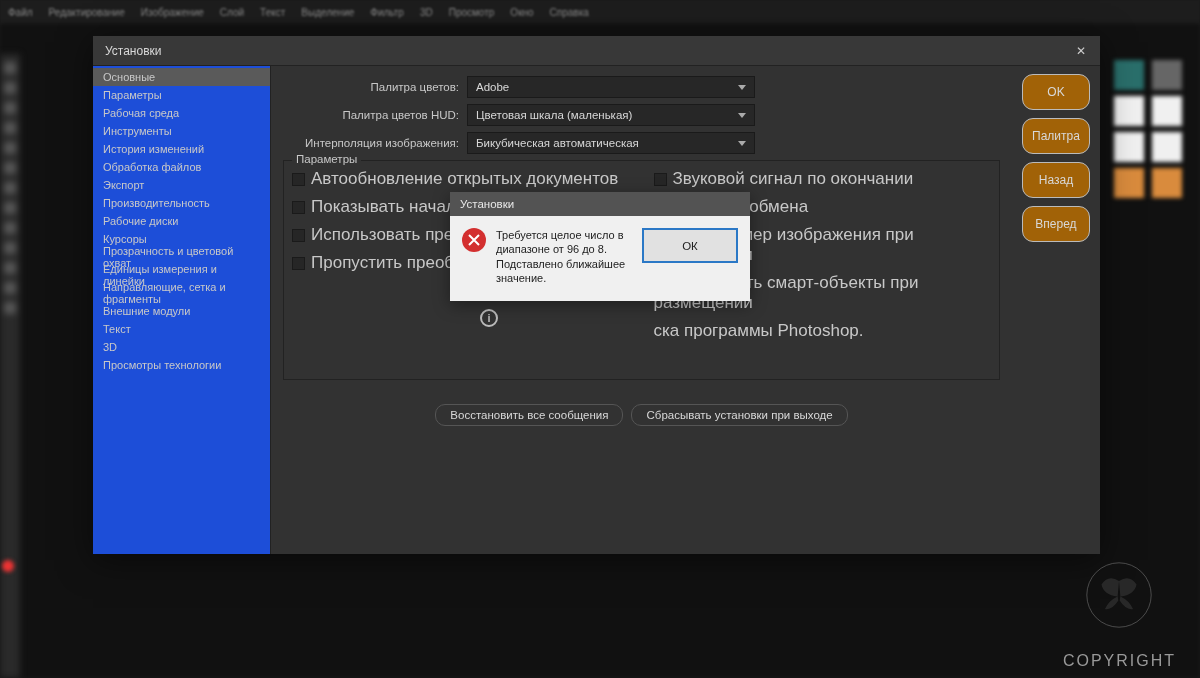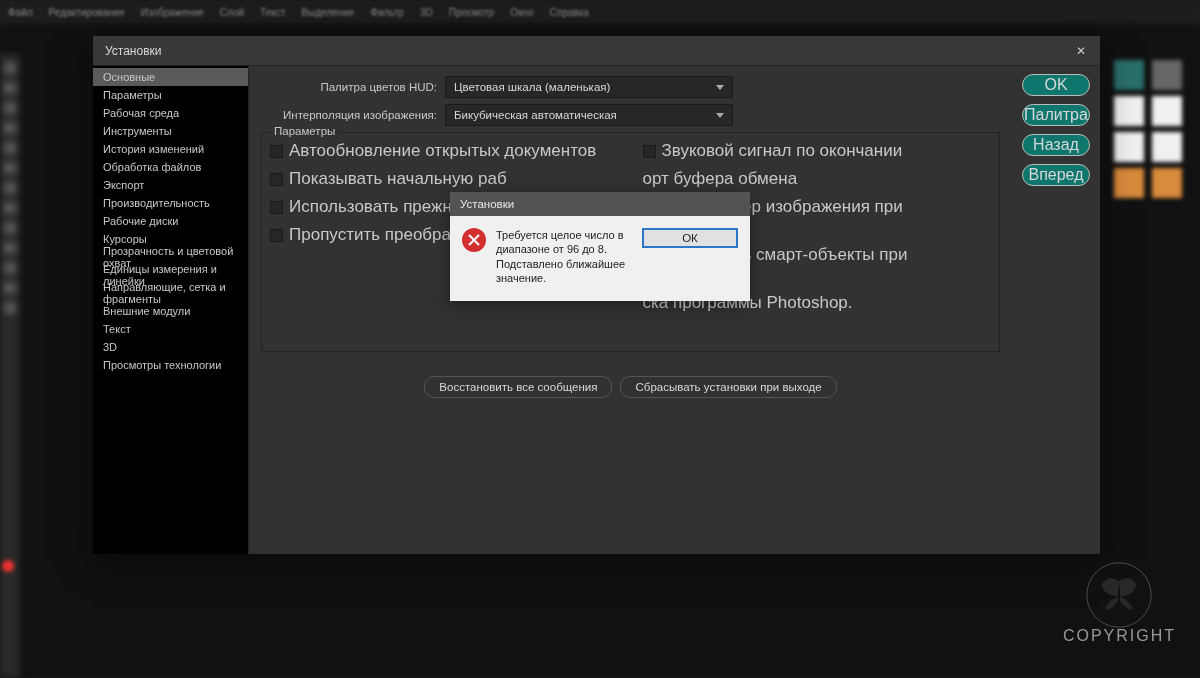--- a/index.html
+++ b/index.html
@@ -9,21 +9,21 @@
 .menubar { height: 24px; background: #1d1d1d; color: #888; font-size: 10px; display: flex; align-items: center; padding: 0 8px; filter: blur(1px); }
 .menubar span { margin-right: 16px; }
 
 
 .dialog { position: absolute; left: 93px; top: 36px; width: 1007px; height: 518px; background: #323232; box-shadow: 0 6px 32px rgba(0,0,0,.5); display: flex; flex-direction: column; }
 .dialog-title { height: 30px; background: #383838; color: #d8d8d8; font-size: 12px; display: flex; align-items: center; padding: 0 12px; justify-content: space-between; border-bottom: 1px solid #222; }
 .dialog-close { width: 14px; height: 14px; color: #ccc; cursor: pointer; display: flex; align-items: center; justify-content: center; }
 .dialog-body { flex: 1; display: flex; }
 
 
-.sidebar { width: 156px; background: #000000; border-right: 1px solid #222; padding-top: 2px; }
+.sidebar { width: 178px; background: #1d4ed8; border-right: 1px solid #222; padding-top: 2px; }
 .sidebar-item { height: 18px; padding: 0 10px; font-size: 11px; color: #c8c8c8; display: flex; align-items: center; cursor: pointer; }
 .sidebar-item.active { background: #5a5a5a; }
 
 
 .content { flex: 1; padding: 10px 12px 12px 12px; position: relative; }
 .row { display: flex; align-items: center; margin-bottom: 6px; }
 .row label { width: 184px; text-align: right; font-size: 11.5px; color: #c8c8c8; padding-right: 8px; }
 .select { flex: 0 0 288px; background: #272727; border: 1px solid #1a1a1a; height: 22px; color: #d8d8d8; font-size: 11.5px; padding: 0 8px; display: flex; align-items: center; justify-content: space-between; cursor: pointer; }
 .select .chev { width: 0; height: 0; border-left: 4px solid transparent; border-right: 4px solid transparent; border-top: 5px solid #aaa; }
 
@@ -33,38 +33,38 @@
 .col { flex: 1; }
 .check-row { display: flex; align-items: center; font-size: 17px; color: #c8c8c8; margin-bottom: 8px; gap: 6px; }
 .chk { width: 13px; height: 13px; border: 1px solid #1a1a1a; background: #262626; flex-shrink: 0; cursor: pointer; }
 
 .info-icon { width: 18px; height: 18px; border: 2px solid #bbb; border-radius: 50%; display: flex; align-items: center; justify-content: center; color: #bbb; font-size: 11px; font-weight: bold; position: absolute; bottom: 52px; left: 196px; }
 .btn-row { display: flex; gap: 8px; margin-top: 24px; justify-content: center; }
 .flat-btn { background: #323232; border: 1px solid #555; color: #d8d8d8; font-size: 11.5px; padding: 4px 14px; border-radius: 10px; cursor: pointer; }
 
 
 .right-btns { width: 88px; padding: 8px 10px; display: flex; flex-direction: column; gap: 8px; }
-.pill-btn { background: #0f766e; border: 1.5px solid #bbb; color: #d8d8d8; font-size: 16px; height: 22px; border-radius: 11px; display: flex; align-items: center; justify-content: center; cursor: pointer; }
+.pill-btn { background: #a16207; border: 1.5px solid #bbb; color: #d8d8d8; font-size: 12px; height: 36px; border-radius: 11px; display: flex; align-items: center; justify-content: center; cursor: pointer; }
 
 
 .alert { position: absolute; left: 450px; top: 192px; width: 300px; background: #f0f0f0; box-shadow: 0 4px 16px rgba(0,0,0,.4); }
 .alert-title { height: 24px; background: #535353; color: #e8e8e8; font-size: 11.5px; display: flex; align-items: center; padding: 0 10px; }
 .alert-body { padding: 12px 12px 16px 12px; display: flex; gap: 10px; }
 .alert-msg { display: flex; gap: 10px; }
 .alert-icon { width: 24px; height: 24px; background: #d32f2f; border-radius: 50%; flex-shrink: 0; display: flex; align-items: center; justify-content: center; }
 .alert-icon svg { width: 12px; height: 12px; }
 .alert-text { font-size: 11px; color: #222; line-height: 1.3; }
 .alert-btn-row { display: flex; justify-content: center; }
-.alert-btn { min-width: 96px; height: 20px; border: 2px solid #2b78c6; border-style:double; background: #e1e1e1; color: #222; font-size: 11.5px; cursor: pointer; display:flex;align-items:center;justify-content:center; }
+.alert-btn { min-width: 96px; height: 35px; border: 2px solid #2b78c6; border-style:double; background: #e1e1e1; color: #222; font-size: 11.5px; cursor: pointer; display:flex;align-items:center;justify-content:center; }
 
 
 .bg-blur { position: absolute; top: 24px; left: 0; right: 0; bottom: 0; background: #111; filter: blur(2px); }
 .swatches { position: absolute; right: 16px; top: 60px; width: 70px; display: grid; grid-template-columns: 1fr 1fr; gap: 6px; filter: blur(2px); }
 .sw { width: 30px; height: 30px; }
-.copyright { position: absolute; right: 24px; bottom: 33px; color: #999; font-size: 16px; letter-spacing: 2px; font-weight: 300; }
+.copyright { position: absolute; right: 24px; bottom: 8px; color: #999; font-size: 16px; letter-spacing: 2px; font-weight: 300; }
 .bf { position: absolute; right: 46px; bottom: 48px; width: 70px; height: 70px; opacity: .7; }
 .tool-col { position: absolute; left: 0; top: 54px; width: 20px; bottom: 0; background: #2a2a2a; filter: blur(3px); }
 .tool-col .dot { width:12px;height:12px;margin:8px auto;background:#555;border-radius:2px; }
 .red-dot { position:absolute; left:2px; top:560px; width:12px;height:12px;background:#e33;border-radius:50%; filter:blur(2px);}
 </style>
 </head>
 <body>
 
 <div class="menubar">
   <span>Файл</span>
@@ -129,20 +129,27 @@
         <div class="sidebar-item">Прозрачность и цветовой охват</div>
         <div class="sidebar-item">Единицы измерения и линейки</div>
         <div class="sidebar-item">Направляющие, сетка и фрагменты</div>
         <div class="sidebar-item">Внешние модули</div>
         <div class="sidebar-item">Текст</div>
         <div class="sidebar-item">3D</div>
         <div class="sidebar-item">Просмотры технологии</div>
       </div>
     <div class="content">
       <div class="row">
+        <label>Палитра цветов:</label>
+        <div class="select">
+          <span>Adobe</span>
+          <span class="chev"></span>
+        </div>
+      </div>
+      <div class="row">
         <label>Палитра цветов HUD:</label>
         <div class="select">
           <span>Цветовая шкала (маленькая)</span>
           <span class="chev"></span>
         </div>
       </div>
       <div class="row">
         <label>Интерполяция изображения:</label>
         <div class="select">
           <span>Бикубическая автоматическая</span>

